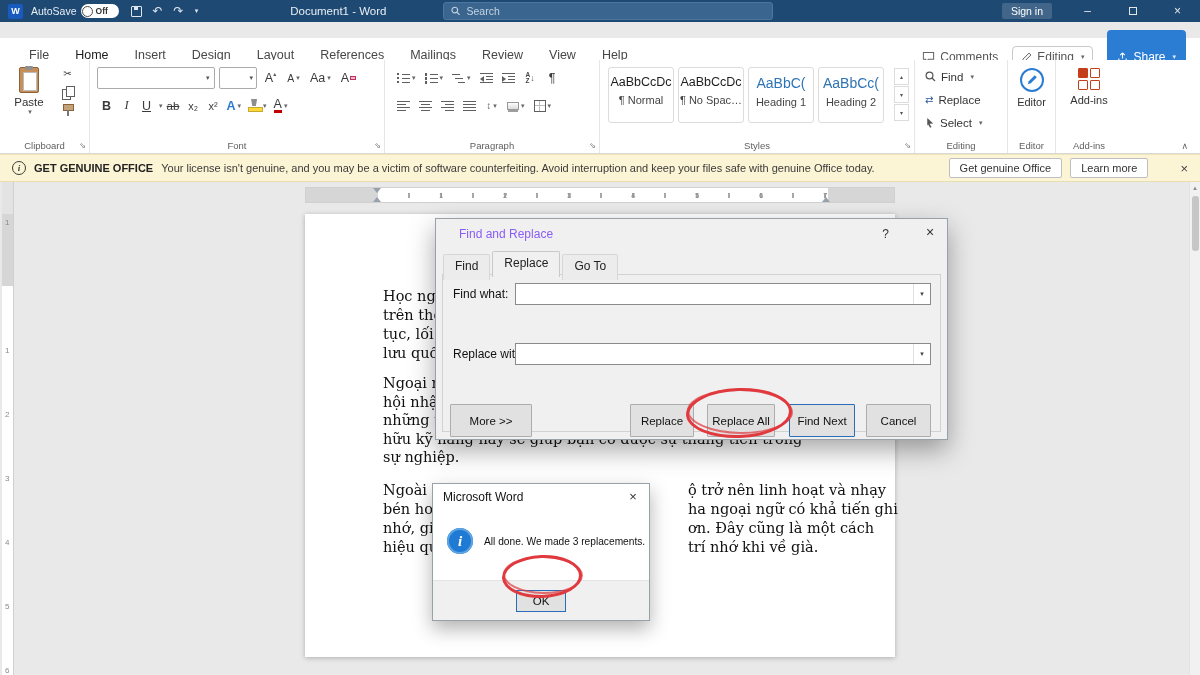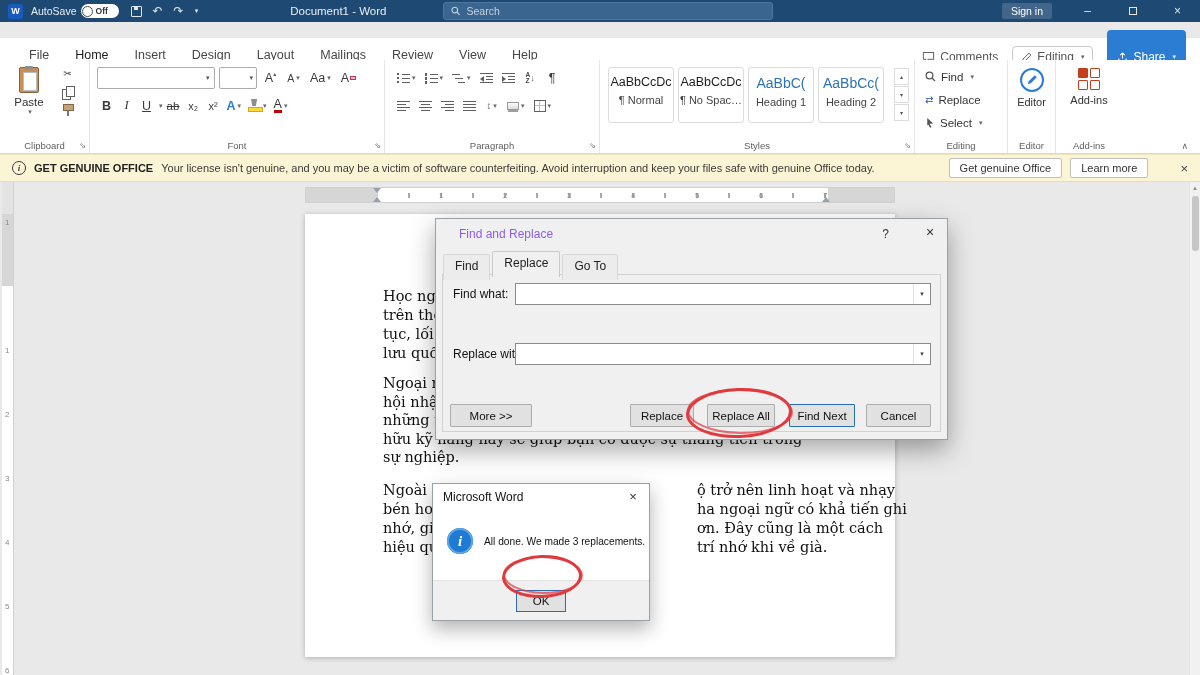--- a/index.html
+++ b/index.html
@@ -133,39 +133,39 @@
   .hticks { position:absolute; left:72px; top:5px; width:450px; height:5px; background:repeating-linear-gradient(to right,transparent 0 30.5px,#a8a8a8 30.5px 32px); }
   .hn { position:absolute; top:3px; font-size:8px; color:#8a8a8a; }
   .ind-top { position:absolute; left:67px; top:0; width:0; height:0; border-left:4px solid transparent; border-right:4px solid transparent; border-top:5px solid #98a2ac; }
   .ind-bot { position:absolute; left:67px; bottom:0; width:0; height:0; border-left:4px solid transparent; border-right:4px solid transparent; border-bottom:5px solid #98a2ac; }
   .ind-right { position:absolute; left:516px; bottom:0; width:0; height:0; border-left:4px solid transparent; border-right:4px solid transparent; border-bottom:5px solid #98a2ac; }
   .vruler { position:absolute; left:2px; top:0; bottom:0; width:12px;
     background:linear-gradient(to bottom,#e3e3e3 0 32px,#d6d6d6 32px 104px,#ffffff 104px); border-right:1px solid #d0d0d0; }
   .vn { position:absolute; left:3px; font-size:8px; color:#8a8a8a; }
   .page { position:absolute; left:305px; top:32px; width:590px; height:443px; background:#fff; box-shadow:0 1px 5px rgba(0,0,0,.25); }
   .dline { position:absolute; left:78px; width:460px; white-space:nowrap; font-family:"DejaVu Serif","Liberation Serif",serif; font-size:14.5px; color:#111; }
-  .rfrag { position:absolute; left:314px; top:0; white-space:nowrap; }
+  .rfrag { position:absolute; left:305px; top:0; white-space:nowrap; }
   .vscroll { position:absolute; right:0; top:0; bottom:0; width:11px; background:#f1f1f1; border-left:1px solid #e3e3e3; }
   .vs-up { height:12px; text-align:center; font-size:7px; color:#8a8a8a; line-height:12px; }
   .vs-thumb { position:absolute; top:14px; left:2px; width:7px; height:55px; background:#c6c6c6; border-radius:3px; }
 
   
   .dlg { position:absolute; left:435px; top:218px; width:513px; height:222px; background:#f0f0f0; border:1px solid #98a0a8; box-shadow:0 10px 24px rgba(0,0,0,.35); z-index:50; font-size:12px; }
   .dlg-title { position:absolute; left:23px; top:8px; color:#8b5cf6; }
   .dlg-help { position:absolute; right:58px; top:8px; color:#333; }
   .dlg-x { position:absolute; right:0; top:0; width:34px; height:26px; display:flex; align-items:center; justify-content:center; color:#333; font-size:14px; }
   .dtabs { position:absolute; left:7px; top:32px; display:flex; z-index:3; }
   .dtab { padding:4px 11px 3px; background:#ececec; border:1px solid #d7d7d7; border-bottom:0; margin-right:2px; border-radius:2px 2px 0 0; position:relative; top:3px; color:#222; }
   .dtab.active { top:0; padding-bottom:7px; background:#f0f0f0; border-color:#c9c9c9; }
   .dpage { position:absolute; left:6px; right:6px; top:55px; bottom:7px; border:1px solid #d2d2d2; background:#f0f0f0; }
   .dlbl { position:absolute; font-size:12px; color:#111; }
   .dcombo { position:absolute; left:79px; width:416px; height:22px; display:flex; background:#fff; border:1px solid #8b8b8b; }
   .dcombo input { flex:1; border:0; outline:none; font-size:12px; padding:0 5px; background:#fff; }
   .dcombo .cdd { width:17px; display:flex; align-items:center; justify-content:center; font-size:7px; color:#444; border-left:1px solid #e0e0e0; background:#fff; }
-  .dbtn { position:absolute; top:185px; height:23px; background:#e1e1e1; border:1px solid #adadad; border-radius:1px; font-size:11.5px; color:#111; display:flex; align-items:center; justify-content:center; }
+  .dbtn { position:absolute; top:185px; height:33px; background:#e1e1e1; border:1px solid #adadad; border-radius:1px; font-size:11.5px; color:#111; display:flex; align-items:center; justify-content:center; }
   .dbtn.default { border-color:#2b6cb8; }
 
   
   .msg { position:absolute; left:432px; top:483px; width:218px; height:138px; background:#fff; border:1px solid #98a0a8; box-shadow:0 8px 18px rgba(0,0,0,.3); z-index:55; }
   .msg-title { position:absolute; left:10px; top:6px; font-size:12px; color:#111; }
   .msg-x { position:absolute; right:0; top:0; width:32px; height:24px; display:flex; align-items:center; justify-content:center; color:#333; font-size:13px; }
   .info-big { position:absolute; left:14px; top:44px; width:26px; height:26px; border-radius:50%; background:#1f7ad4; color:#fff; font:italic bold 15px "Liberation Serif",serif; display:flex; align-items:center; justify-content:center; box-shadow:inset 0 0 0 2px #5ea3e2; }
   .msg-text { position:absolute; left:51px; top:52px; font-size:10.2px; color:#111; white-space:nowrap; }
   .msg-foot { position:absolute; left:0; right:0; bottom:0; height:40px; background:#f0f0f0; border-top:1px solid #e3e3e3; }
   .okbtn { position:absolute; left:50%; transform:translateX(-50%); top:9px; width:50px; height:22px; background:#e1e1e1; border:1px solid #2b6cb8; font-size:11.5px; color:#111; display:flex; align-items:center; justify-content:center; }
@@ -211,20 +211,21 @@
       <span class="winbtn">×</span>
     </div>
   </div>
 
   <div class="tabrow">
     <span class="tab">File</span>
     <span class="tab active">Home</span>
     <span class="tab">Insert</span>
     <span class="tab">Design</span>
     <span class="tab">Layout</span>
+    <span class="tab">References</span>
     <span class="tab">Mailings</span>
     <span class="tab">Review</span>
     <span class="tab">View</span>
     <span class="tab">Help</span>
     <div class="tr-right">
       <span class="trbtn">
         <svg width="13" height="13" viewBox="0 0 14 14">
             <path d="M1.5 1.5h11v7.5H7l-3 2.8V9H1.5z" fill="none" stroke="#666" stroke-width="1.1"></path>
           </svg>
         <span>Comments</span>

